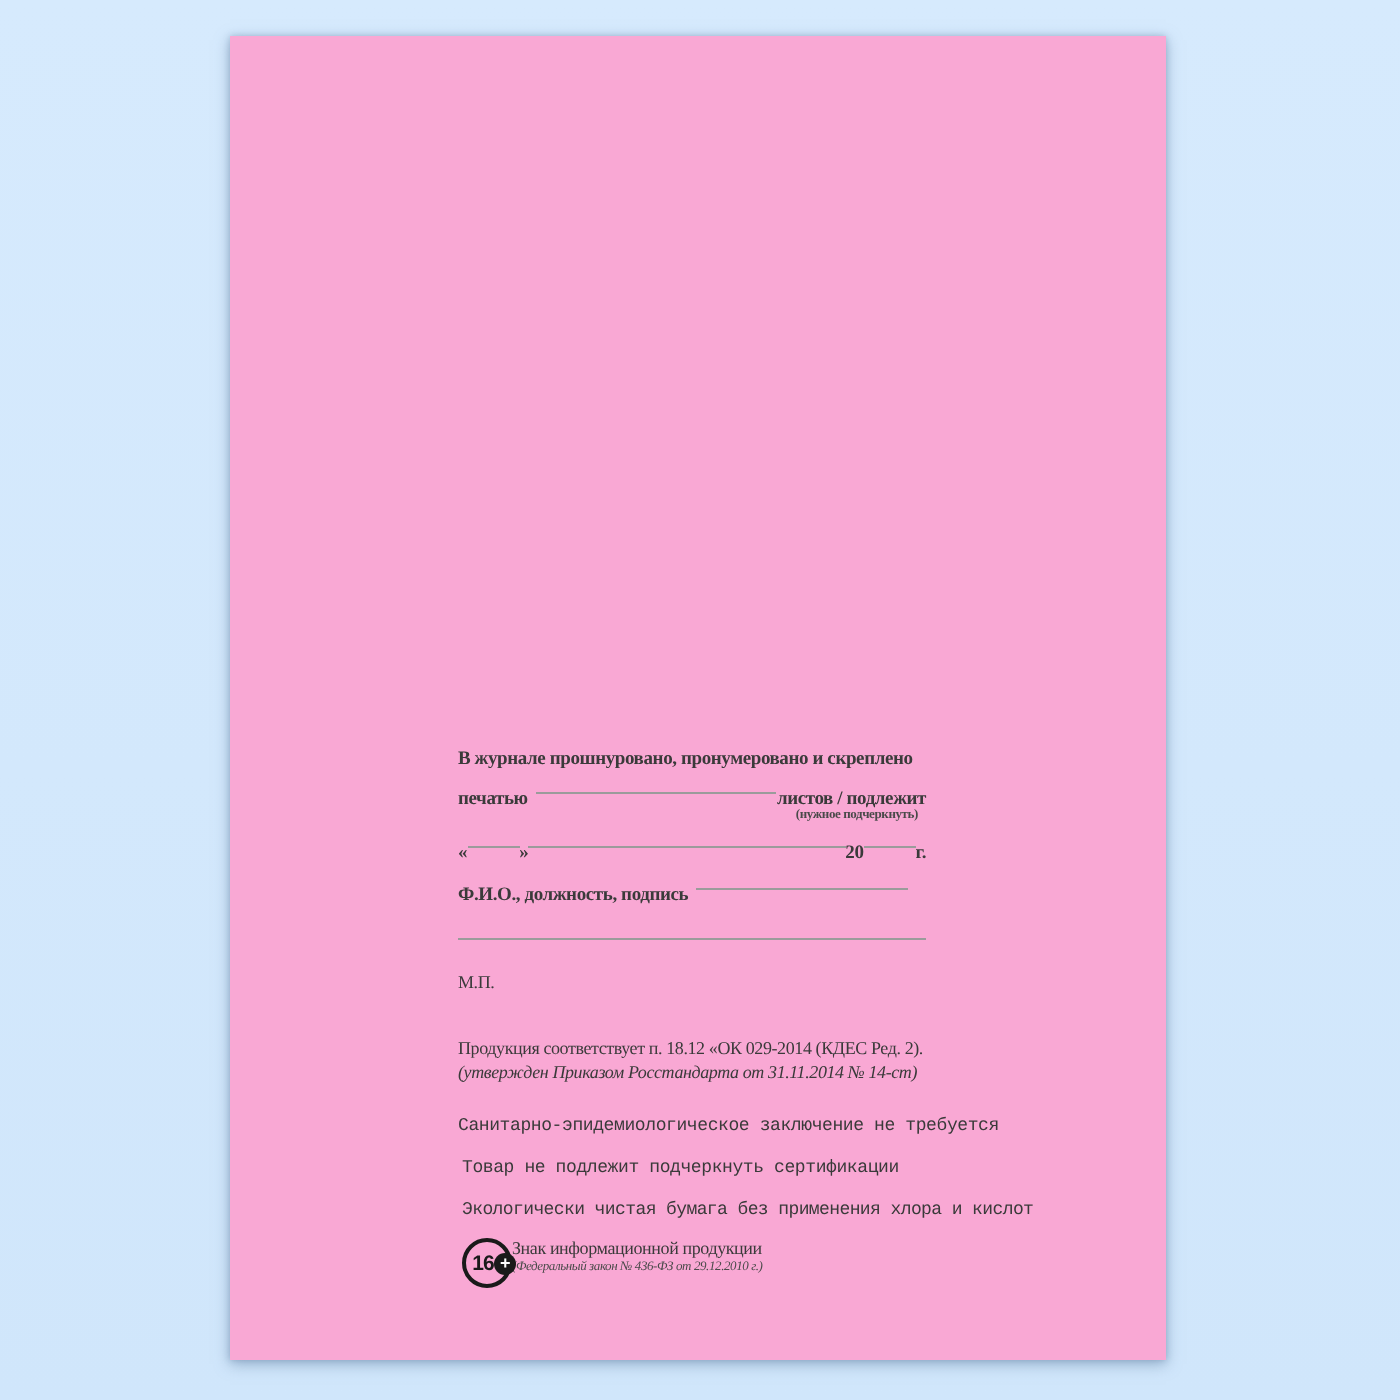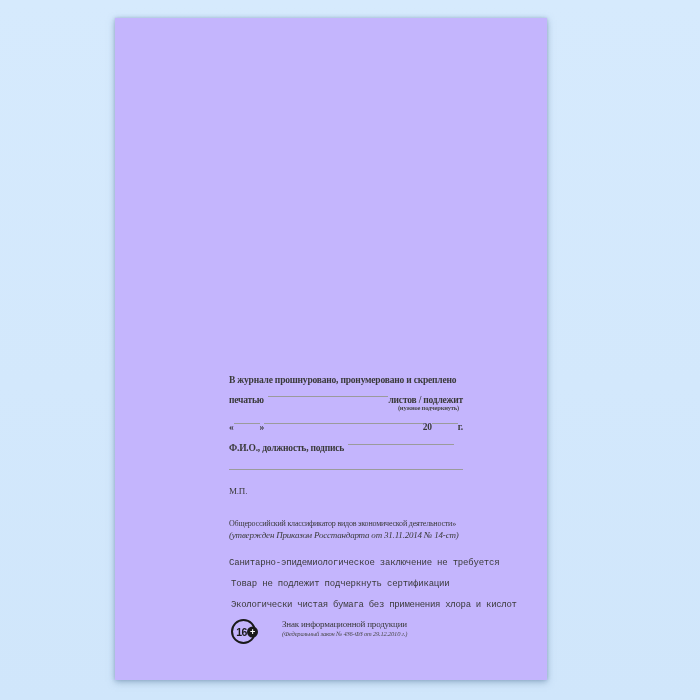--- a/index.html
+++ b/index.html
@@ -7,22 +7,22 @@
   body {
     width: 700px; height: 700px;
     position: relative;
     overflow: hidden;
     background: linear-gradient(180deg, #d6eafd 0%, #d3e8fc 55%, #d0e6fb 100%);
     font-family: "Liberation Serif", serif;
   }
   .paper {
     position: absolute;
     left: 115px; top: 18px;
-    width: 432px; height: 662px;
-    background: #c4b5fd;
+    width: 468px; height: 662px;
+    background: #f9a8d4;
     box-shadow: 0 2px 7px rgba(96,129,163,.55), 0 0 3px rgba(96,129,163,.35);
   }
   .content {
     position: absolute;
     left: 114px; top: 357px;
     width: 234px;
     color: #3a3a3a;
     letter-spacing: -0.2px;
   }
   .abs { position: absolute; left: 0; right: 0; }
@@ -78,21 +78,21 @@
   }
   .age-plus-dot {
     position: absolute; right: -4px; top: 50%;
     transform: translateY(-50%);
     width: 11px; height: 11px;
     background: #1a1a1a; border-radius: 50%;
     color: #ffffff;
     font-size: 9px; font-weight: bold;
     line-height: 10px; text-align: center;
   }
-  .mark-text { margin-left: 26px; }
+  .mark-text { margin-left: 0; }
   .mark-title { font-size: 9px; line-height: 11px; white-space: nowrap; }
   .mark-law   { font-size: 6.5px; line-height: 8px; font-style: italic; white-space: nowrap; color: #4a4a4a; }
 </style>
 </head>
 <body>
 
 <div class="paper">
   <div class="content">
 
     <div class="abs heading">В журнале прошнуровано, пронумеровано и скреплено</div>
@@ -120,21 +120,21 @@
       <span>Ф.И.О., должность, подпись</span>
       <span class="sp"></span>
       <span class="ul grow"></span>
     </div>
 
     <div class="abs full-rule"></div>
 
     <div class="abs stamp">М.П.</div>
 
     <div class="abs para">
-      <div class="l2">Общероссийский классификатор видов экономической деятельности»</div>
+      <div class="l1">Продукция соответствует п. 18.12 «ОК 029-2014 (КДЕС Ред. 2).</div>
       <div class="l3">(утвержден Приказом Росстандарта от 31.11.2014 № 14-ст)</div>
     </div>
 
     <div class="abs statement sanitary">Санитарно-эпидемиологическое заключение не требуется</div>
 
     <div class="abs statement certif">Товар не подлежит подчеркнуть сертификации</div>
 
     <div class="abs statement eco">Экологически чистая бумага без применения хлора и кислот</div>
 
     <div class="abs mark-row">

